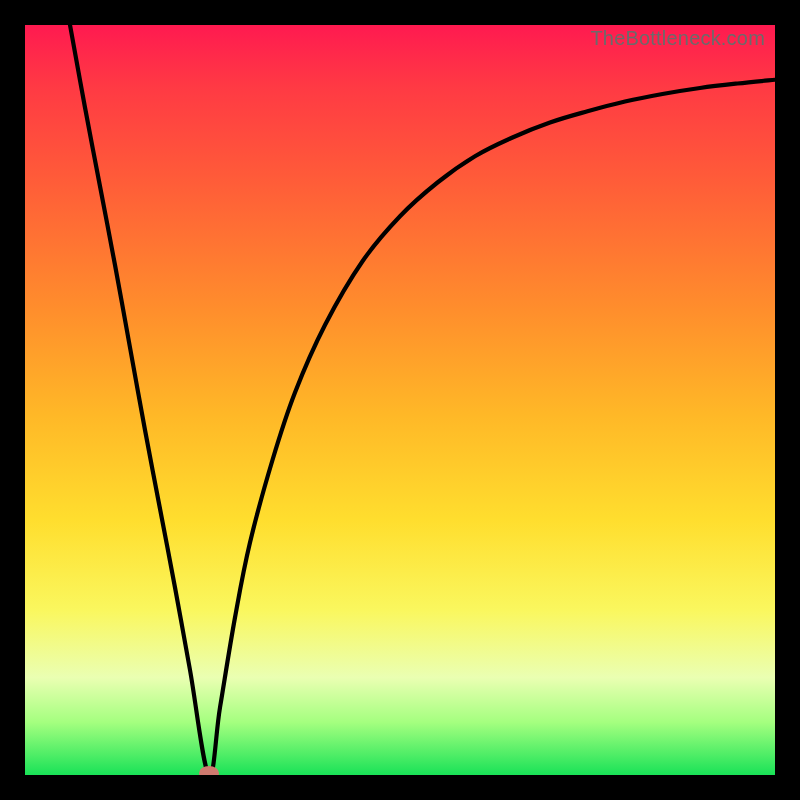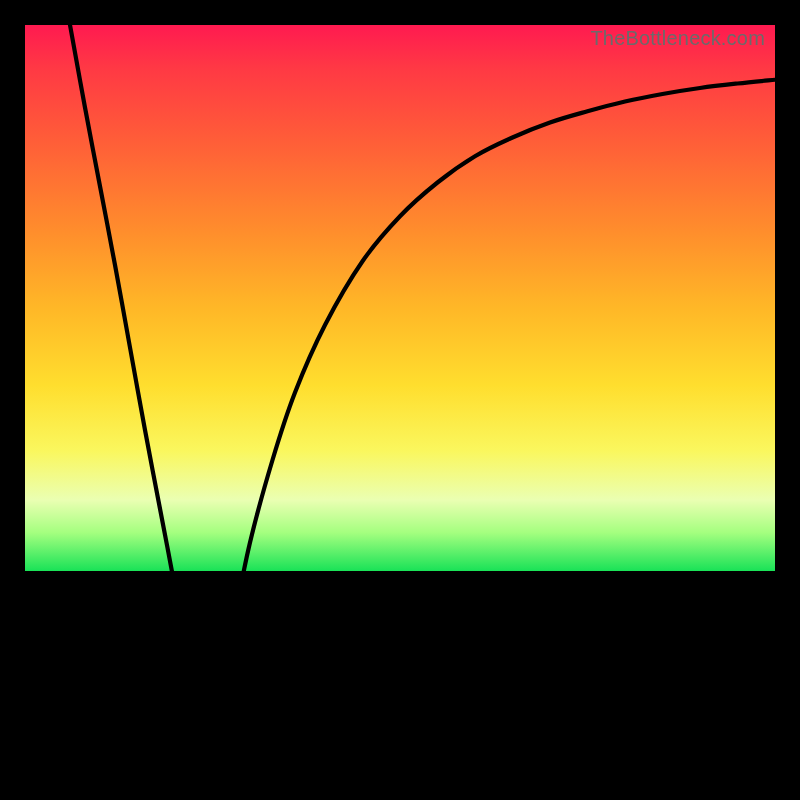--- a/index.html
+++ b/index.html
@@ -15,21 +15,21 @@
     width: 800px;
     height: 800px;
     background: #000;
     position: relative;
   }
   .plot-area {
     position: absolute;
     left: 25px;
     top: 25px;
     width: 750px;
-    height: 546px;
+    height: 750px;
     overflow: hidden;
   }
   .gradient-bg {
     position: absolute;
     left: 0;
     top: 0;
     width: 100%;
     height: 100%;
     
     background: linear-gradient(

